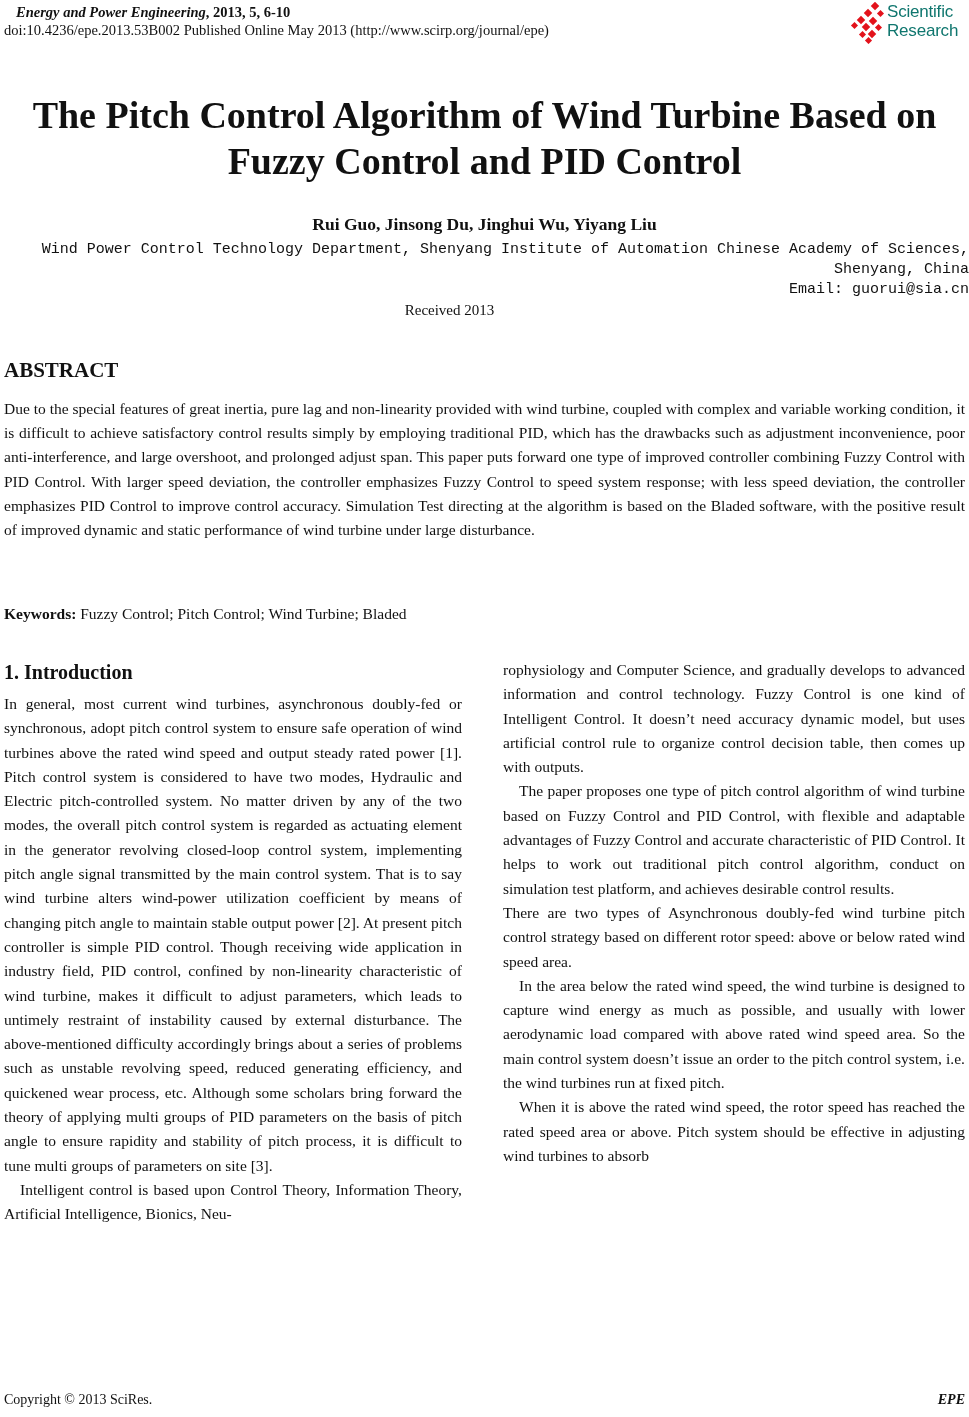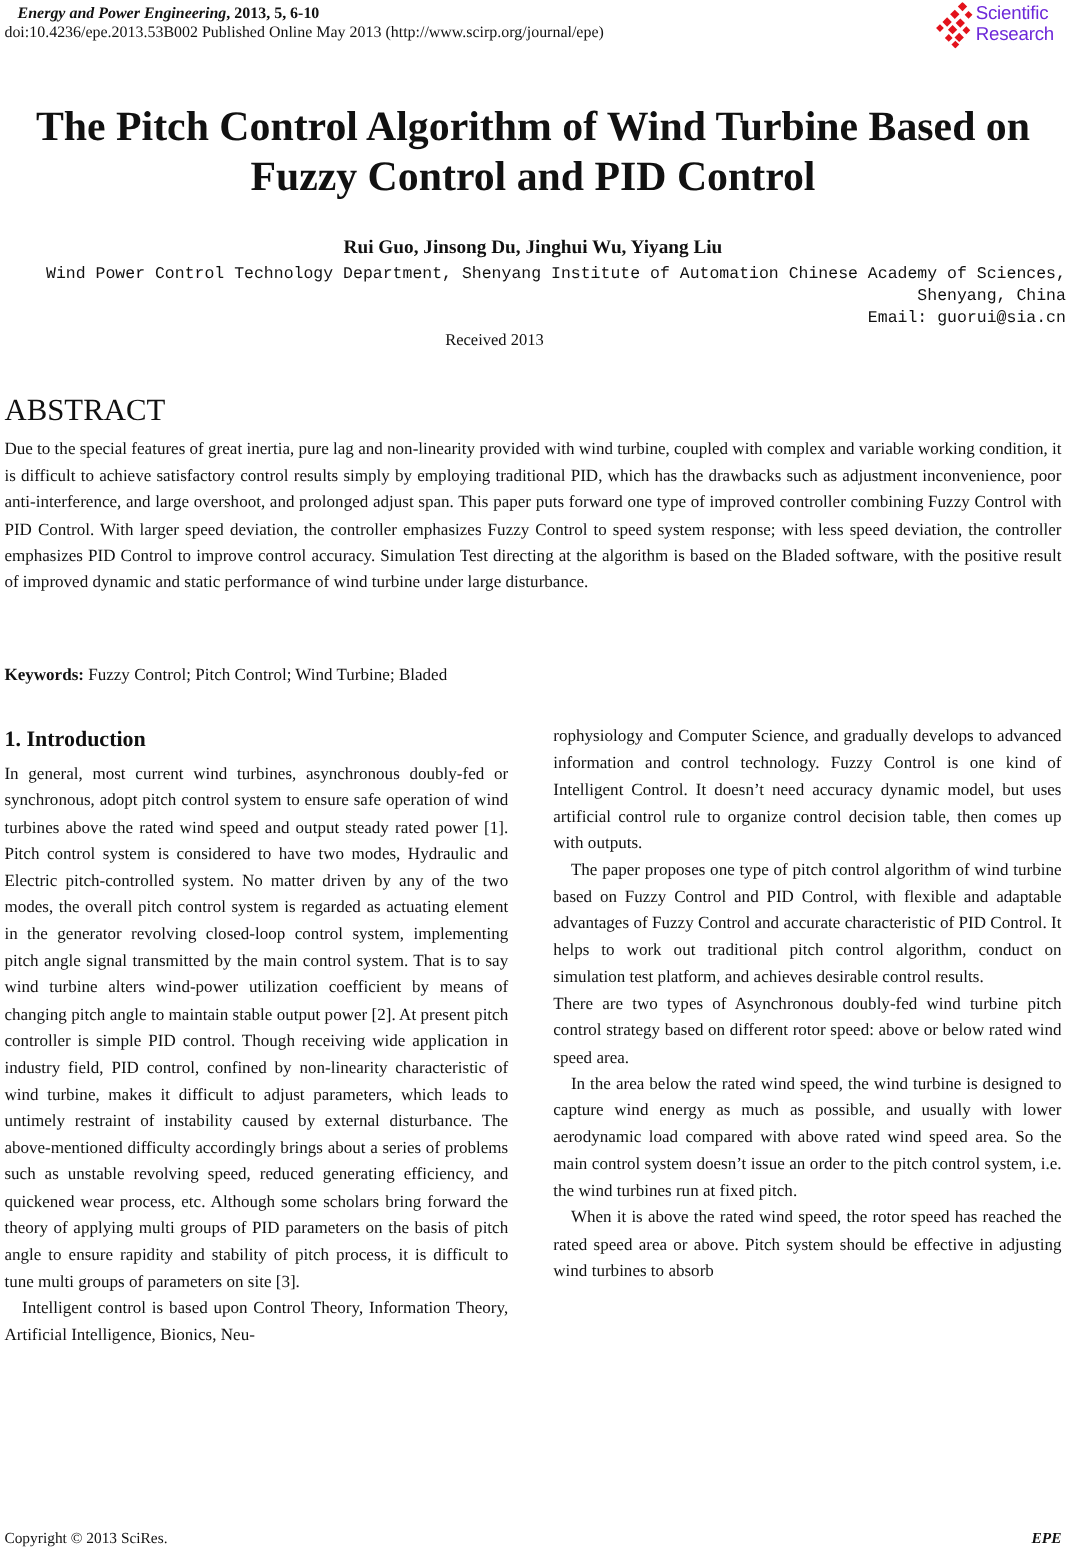--- a/index.html
+++ b/index.html
@@ -5,29 +5,29 @@
   html, body { margin: 0; padding: 0; background: #ffffff; }
   body {
     width: 969px; height: 1417px; position: relative; overflow: hidden;
     font-family: "Liberation Serif", serif; color: #111;
   }
   .header-left { position: absolute; left: 4px; top: 3px; font-size: 14.5px; line-height: 18px; }
   .header-left .journal { font-style: italic; font-weight: bold; margin-left: 12px; }
   .header-left .vol { font-weight: bold; }
   .logo { position: absolute; left: 850px; top: 2px; width: 118px; height: 42px; }
   .logo svg { position: absolute; left: 0; top: 0; }
-  .logo .logo-text { position: absolute; left: 37px; top: 0px; font-family: "Liberation Sans", sans-serif; font-size: 17px; line-height: 19px; color: #6d28d9; letter-spacing: -0.2px; }
+  .logo .logo-text { position: absolute; left: 37px; top: 0px; font-family: "Liberation Sans", sans-serif; font-size: 17px; line-height: 19px; color: #0f766e; letter-spacing: -0.2px; }
 
   .title { position: absolute; left: 0; width: 969px; top: 92px; text-align: center;
     font-weight: bold; font-size: 38px; line-height: 46px; }
   .authors { position: absolute; left: 0; width: 969px; top: 214px; text-align: center; font-weight: bold; font-size: 17.5px; }
   .affil { position: absolute; left: 0; width: 969px; top: 240px; text-align: right; font-size: 15px; line-height: 20px; font-family: Liberation Mono, monospace; }
   .received { position: absolute; left: 0; width: 899px; top: 302px; text-align: center; font-size: 15px; }
 
-  .abstract-head { position: absolute; left: 4px; top: 358px; font-weight: normal; font-size: 28px; }
+  .abstract-head { position: absolute; left: 4px; top: 358px; font-weight: bold; font-size: 21px; }
   .abstract { position: absolute; left: 4px; width: 961px; top: 397px; font-size: 15.5px; line-height: 24.2px; text-align: justify; }
   .keywords { position: absolute; left: 4px; top: 605px; font-size: 15.5px; }
   .keywords b { font-weight: bold; }
 
   .col { position: absolute; top: 658px; width: 458px; font-size: 15.5px; line-height: 24.3px; text-align: justify; }
   .col.left { left: 4px; }
   .col.right { left: 503px; width: 462px; }
   .col p { margin: 0; }
   .col p.indent { text-indent: 16px; }
   .sec-head { font-weight: bold; font-size: 20px; line-height: 24px; margin: 2px 0 8px 0; text-align: left; }

